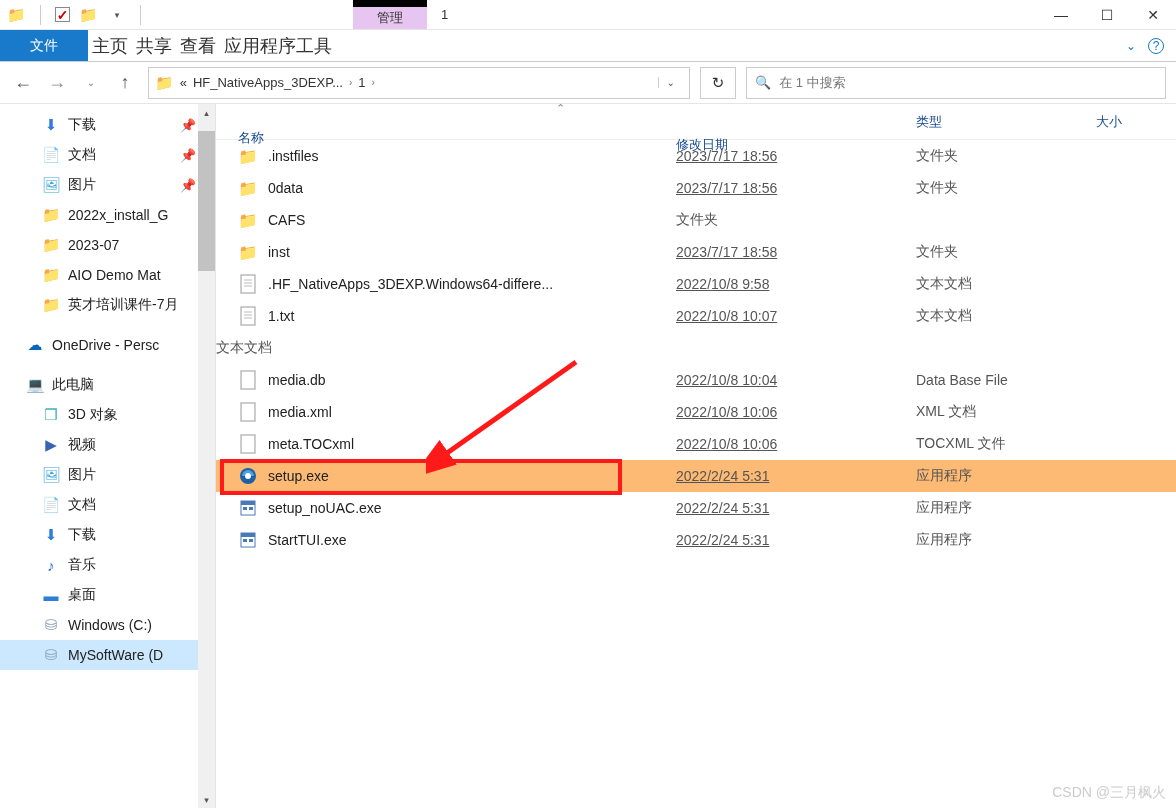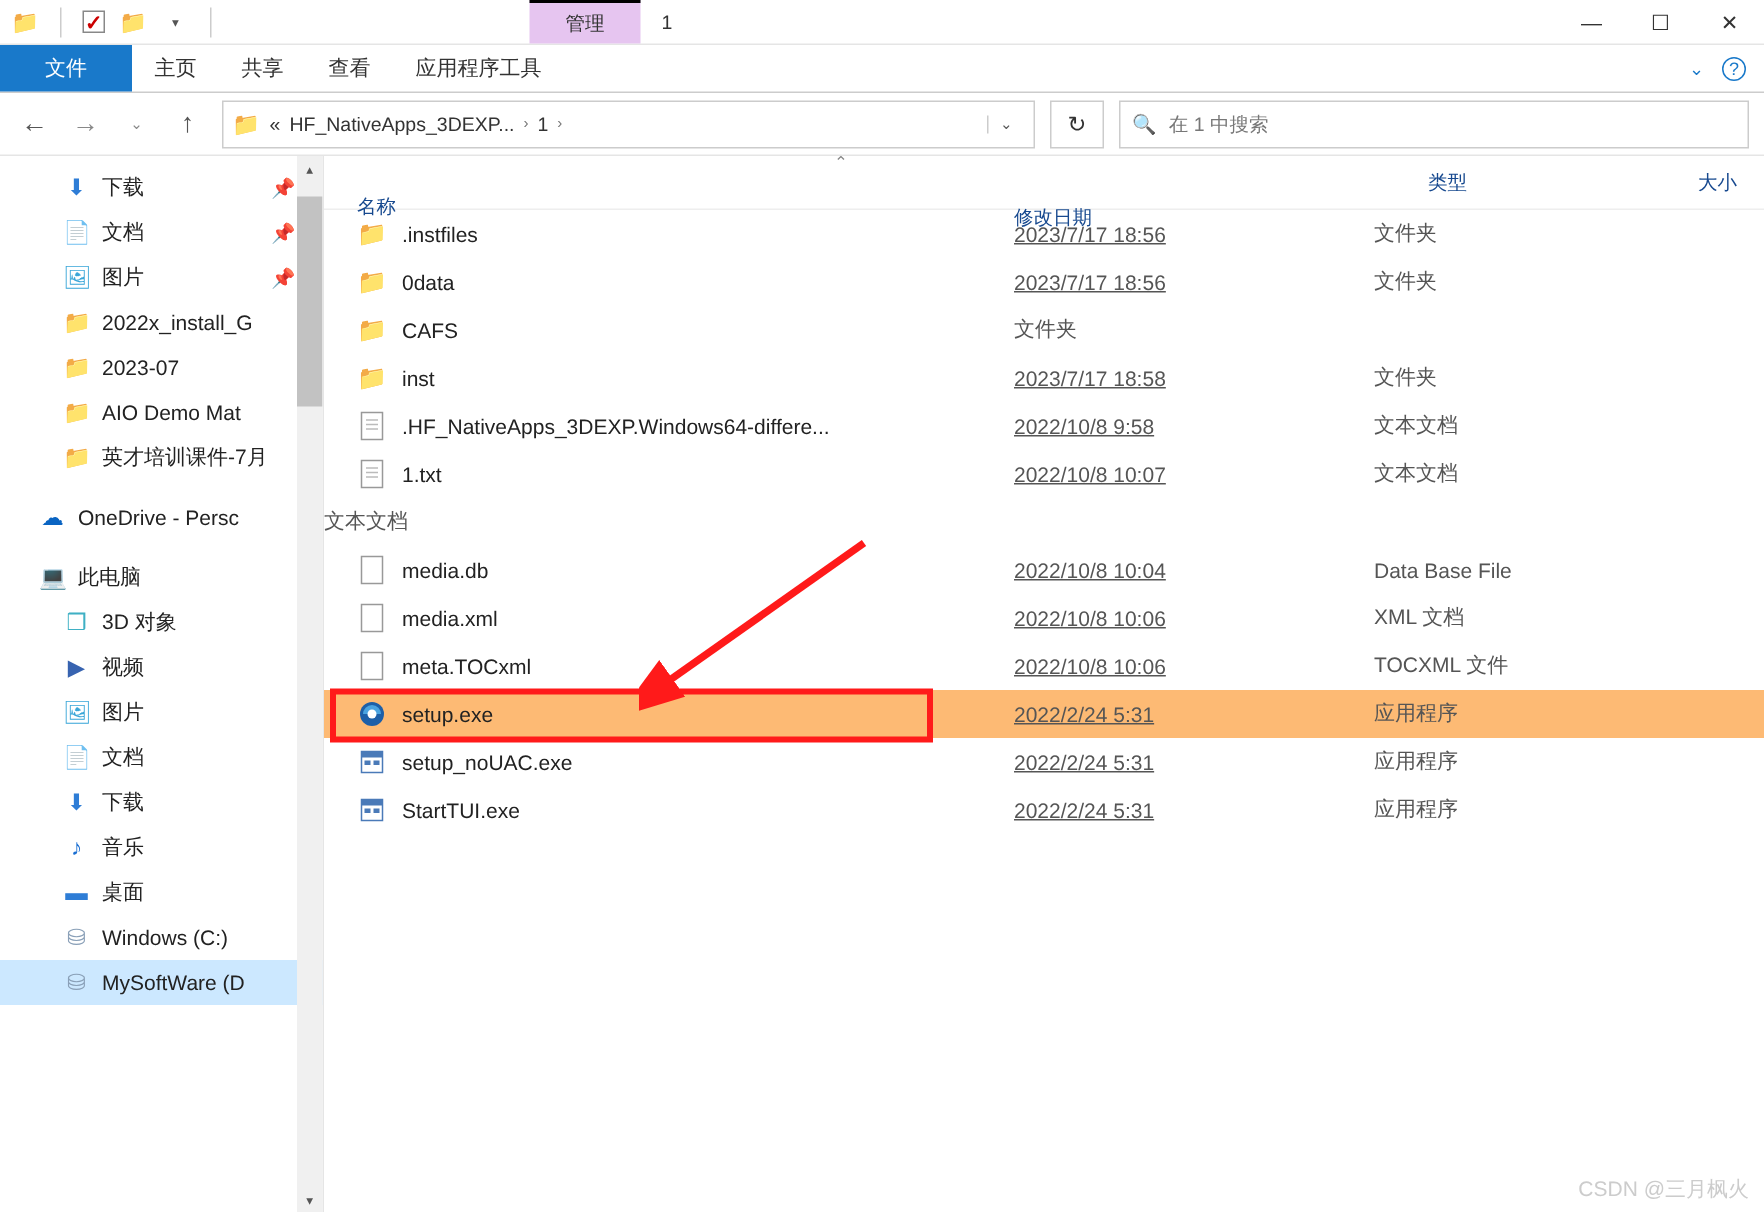--- a/index.html
+++ b/index.html
@@ -6,29 +6,29 @@
 body { background: #fff; width: 1176px; height: 808px; overflow: hidden; position: relative; }
 
 
 .titlebar { height: 30px; background: #fff; display: flex; align-items: center; border-bottom: 1px solid #e5e5e5; }
 .qat { display: flex; align-items: center; gap: 10px; padding: 0 8px; }
 .qat-item { width: 18px; height: 18px; display: flex; align-items: center; justify-content: center; }
 .folder-mini { font-size: 15px; }
 .checkbox-mini { font-size: 14px; color: #c00; border:1px solid #888; width:15px; height:15px; display:flex; align-items:center; justify-content:center; font-weight:bold;}
 .qat-down { font-size: 9px; color: #555; }
 .title-divider { width:1px; height:20px; background:#ccc; margin:0 4px; }
-.manage-tab { background: #e6c5f0; border-top: 2px solid #000000; height: 100%; display:flex; align-items:center; padding: 0 24px; font-size: 13px; color:#333; margin-left: 200px; }
+.manage-tab { background: #e6c5f0; border-top: 7px solid #000000; height: 100%; display:flex; align-items:center; padding: 0 24px; font-size: 13px; color:#333; margin-left: 200px; }
 .window-title { padding: 0 14px; font-size: 13px; color:#333; }
 .window-controls { margin-left: auto; display: flex; }
 .win-btn { width: 46px; height: 30px; display:flex; align-items:center; justify-content:center; font-size: 14px; color:#333; }
 
 
 .ribbon { height: 32px; display:flex; align-items:stretch; border-bottom: 1px solid #ccc; }
 .file-tab { background: #1979ca; color:#fff; padding: 0 30px; display:flex; align-items:center; font-size:14px; }
-.tab { padding: 0 15px; display:flex; align-items:center; font-size:14px; color:#333; }
+.tab { padding: 0 4px; display:flex; align-items:center; font-size:18px; color:#333; }
 .ribbon-right { margin-left: auto; display:flex; align-items:center; gap: 12px; padding-right: 12px; color:#1979ca; font-size: 12px; }
 
 
 .navrow { height: 42px; display:flex; align-items:center; gap: 10px; padding: 4px 10px; border-bottom: 1px solid #e5e5e5; }
 .nav-arrows { display:flex; align-items:center; gap: 8px; }
 .nav-btn { width: 26px; height: 26px; display:flex; align-items:center; justify-content:center; color:#888; font-size:18px; }
 .nav-btn.enabled { color:#555; }
 .address { flex: 1; display:flex; align-items:center; border:1px solid #ccc; height:32px; padding: 0 6px; gap:6px; min-width:0; }
 .address .crumb { font-size:13px; color:#333; white-space:nowrap; }
 .address .sep { color:#777; font-size:10px; }
@@ -51,21 +51,21 @@
 .side-item .icon { width:18px; text-align:center; font-size:15px; }
 .sb-scrollbar { position:absolute; right:0; top:0; width:17px; height:100%; background:#f0f0f0; display:flex; flex-direction:column; }
 .sb-arrow { height:17px; display:flex; align-items:center; justify-content:center; font-size:9px; color:#555; }
 .sb-thumb { background:#c2c2c2; width:100%; height:140px; margin-top: 10px; }
 
 
 .filepane { flex:1; position:relative; overflow:hidden; }
 .columns { display:flex; align-items:center; height:36px; border-bottom: 1px solid #eee; font-size:13px; color:#17498f; }
 .col-name { padding-left: 22px; flex: 0 0 460px; display:flex; align-items:center; gap:6px;margin-top:32px; }
 .col-date { flex: 0 0 240px; margin-top: 46px; }
-.col-type { flex: 0 0 180px; margin-left: 36px; }
+.col-type { flex: 0 0 180px; }
 .col-size { flex: 1; }
 .sort-arrow { position:absolute; left: 340px; top:-2px; font-size:11px; color:#888; }
 
 .filelist { }
 .filerow { display:flex; align-items:center; height:32px; font-size:14px; color:#222; }
 .filerow.selected { background:#fdba74; }
 .filerow .c-name { flex: 0 0 460px; display:flex; align-items:center; gap:10px; padding-left: 22px; white-space:nowrap; overflow:hidden; text-overflow:ellipsis; }
 .filerow .c-date { flex: 0 0 240px; color:#555;text-decoration:underline; }
 .filerow .c-type { flex: 0 0 180px; color:#555; }
 .fileicon { width:20px; height:20px; display:flex; align-items:center; justify-content:center; font-size:16px; }

